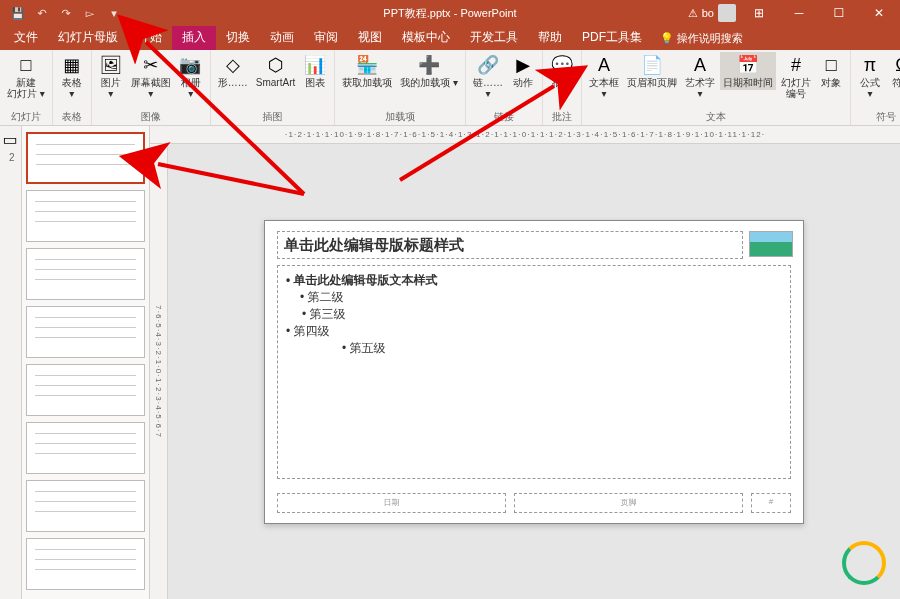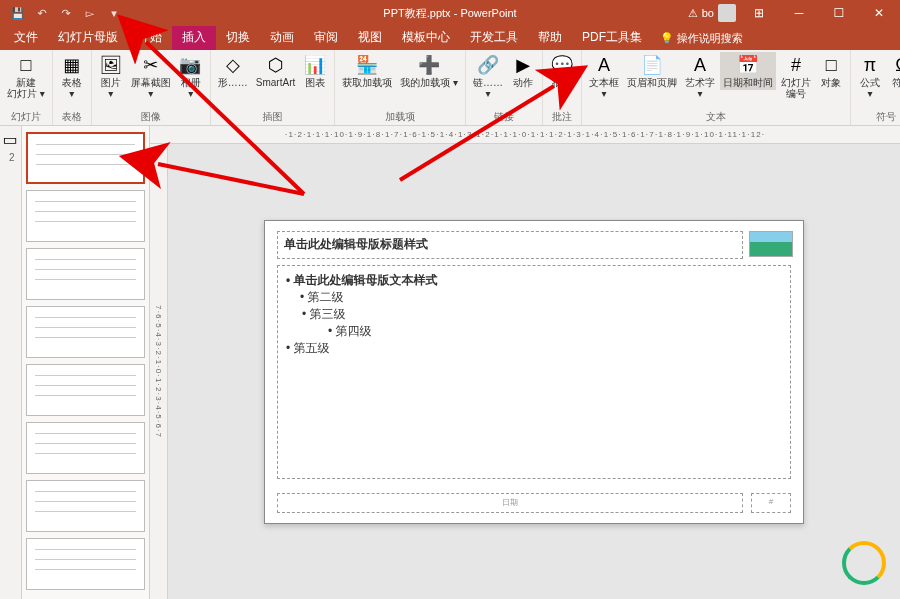--- a/index.html
+++ b/index.html
@@ -41,28 +41,28 @@
 
 .editor { flex:1; background:#e6e6e6; display:flex; flex-direction:column; position:relative; }
 .ruler-h { height:18px; background:#f3f2f1; border-bottom:1px solid #d4d0cb; display:flex; align-items:center; justify-content:center; font-size:8px; color:#666; overflow:hidden; }
 .ruler-h .ticks { white-space:nowrap; letter-spacing:1px; }
 .editor-body { flex:1; display:flex; }
 .ruler-v { width:18px; background:#f3f2f1; border-right:1px solid #d4d0cb; display:flex; flex-direction:column; align-items:center; justify-content:center; font-size:8px; color:#666; }
 .ruler-v .vticks { writing-mode: vertical-rl; letter-spacing:1px; }
 .canvas-area { flex:1; display:flex; align-items:center; justify-content:center; padding:30px; }
 
 .slide { width:540px; height:304px; background:#fff; border:1px solid #888; position:relative; box-shadow:0 2px 6px rgba(0,0,0,.2); }
-.slide .title-ph { position:absolute; left:12px; top:10px; right:60px; height:28px; border:1px dashed #999; padding:4px 6px; font-size:12px; font-weight:bold; color:#333; }
+.slide .title-ph { position:absolute; left:12px; top:10px; right:60px; height:28px; border:1px dashed #999; padding:4px 6px; font-size:15px; font-weight:bold; color:#333; }
 .slide .pic-ph { position:absolute; right:10px; top:10px; width:44px; height:26px; background:linear-gradient(180deg,#87ceeb 40%,#3a7 40%); border:1px solid #aaa; }
 .slide .body-ph { position:absolute; left:12px; top:44px; right:12px; bottom:44px; border:1px dashed #999; padding:6px 8px; font-size:12px; color:#333; }
 .slide .body-ph .lvl { margin-left:0; font-weight:bold; }
 .slide .body-ph .l1 { margin-left:14px; }
 .slide .body-ph .l2 { margin-left:16px; }
-.slide .body-ph .l3 { margin-left:42px; }
-.slide .body-ph .l4 { }
+.slide .body-ph .l3 { }
+.slide .body-ph .l4 { margin-left:56px; }
 .slide .footer-ph { position:absolute; left:12px; right:12px; bottom:10px; height:20px; display:flex; gap:8px; }
 .slide .footer-ph .fbox { flex:1; border:1px dashed #999; font-size:8px; color:#999; text-align:center; padding-top:3px; }
 .slide .footer-ph .fbox.num { flex:0 0 40px; }
 
 .watermark { position:absolute; right:14px; bottom:14px; display:flex; align-items:center; gap:8px; }
 .watermark .wlogo { width:44px; height:44px; border-radius:50%; border:4px solid #22b573; border-top-color:#ffb400; border-right-color:#ffb400; }
 .watermark .wtext { display:flex; flex-direction:column; }
 .watermark .wtext .wt1 { font-size:20px; font-weight:bold; color:#22b573; }
 .watermark .wtext .wt2 { font-size:12px; color:#ffb400; }
 
@@ -320,20 +320,21 @@
           <div class="pic-ph"></div>
           <div class="body-ph">
             <div class="lvl">• 单击此处编辑母版文本样式</div>
             <div class="l1">• 第二级</div>
             <div class="l2">• 第三级</div>
             <div class="l3">• 第四级</div>
             <div class="l4">• 第五级</div>
           </div>
           <div class="footer-ph">
             <div class="fbox">日期</div>
+            <div class="fbox">页脚</div>
             <div class="fbox num">#</div>
           </div>
         </div>
       </div>
     </div>
   </div>
 </div>
 
 <svg class="arrow" style="left:0;top:0;" width="900" height="599">
   <defs>

